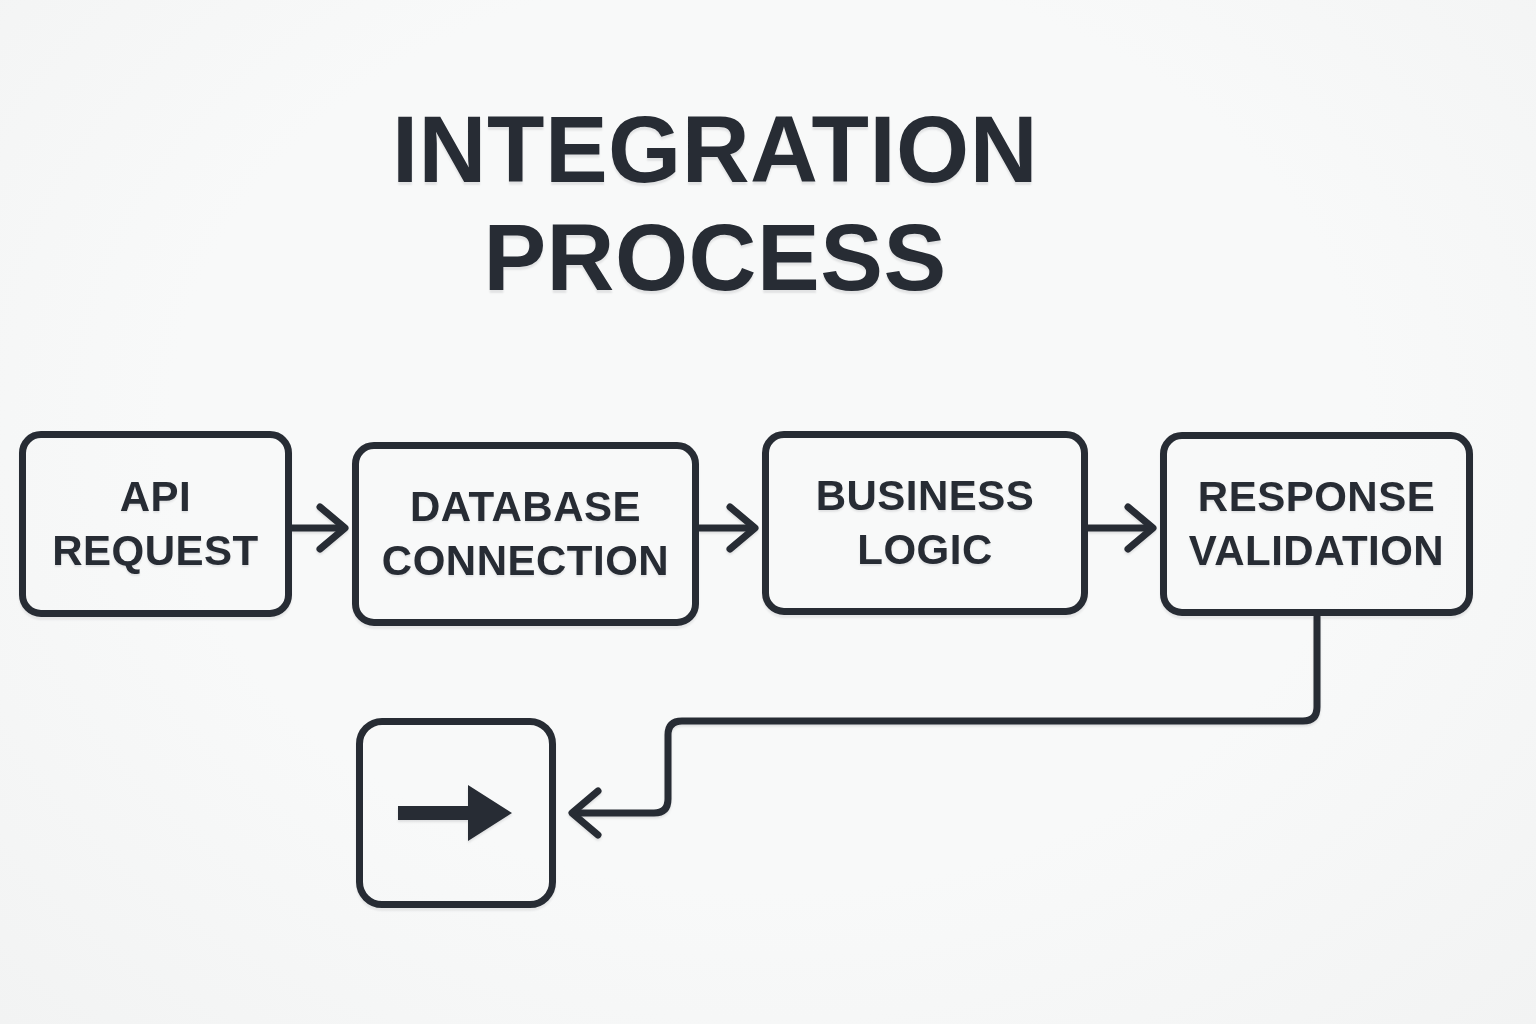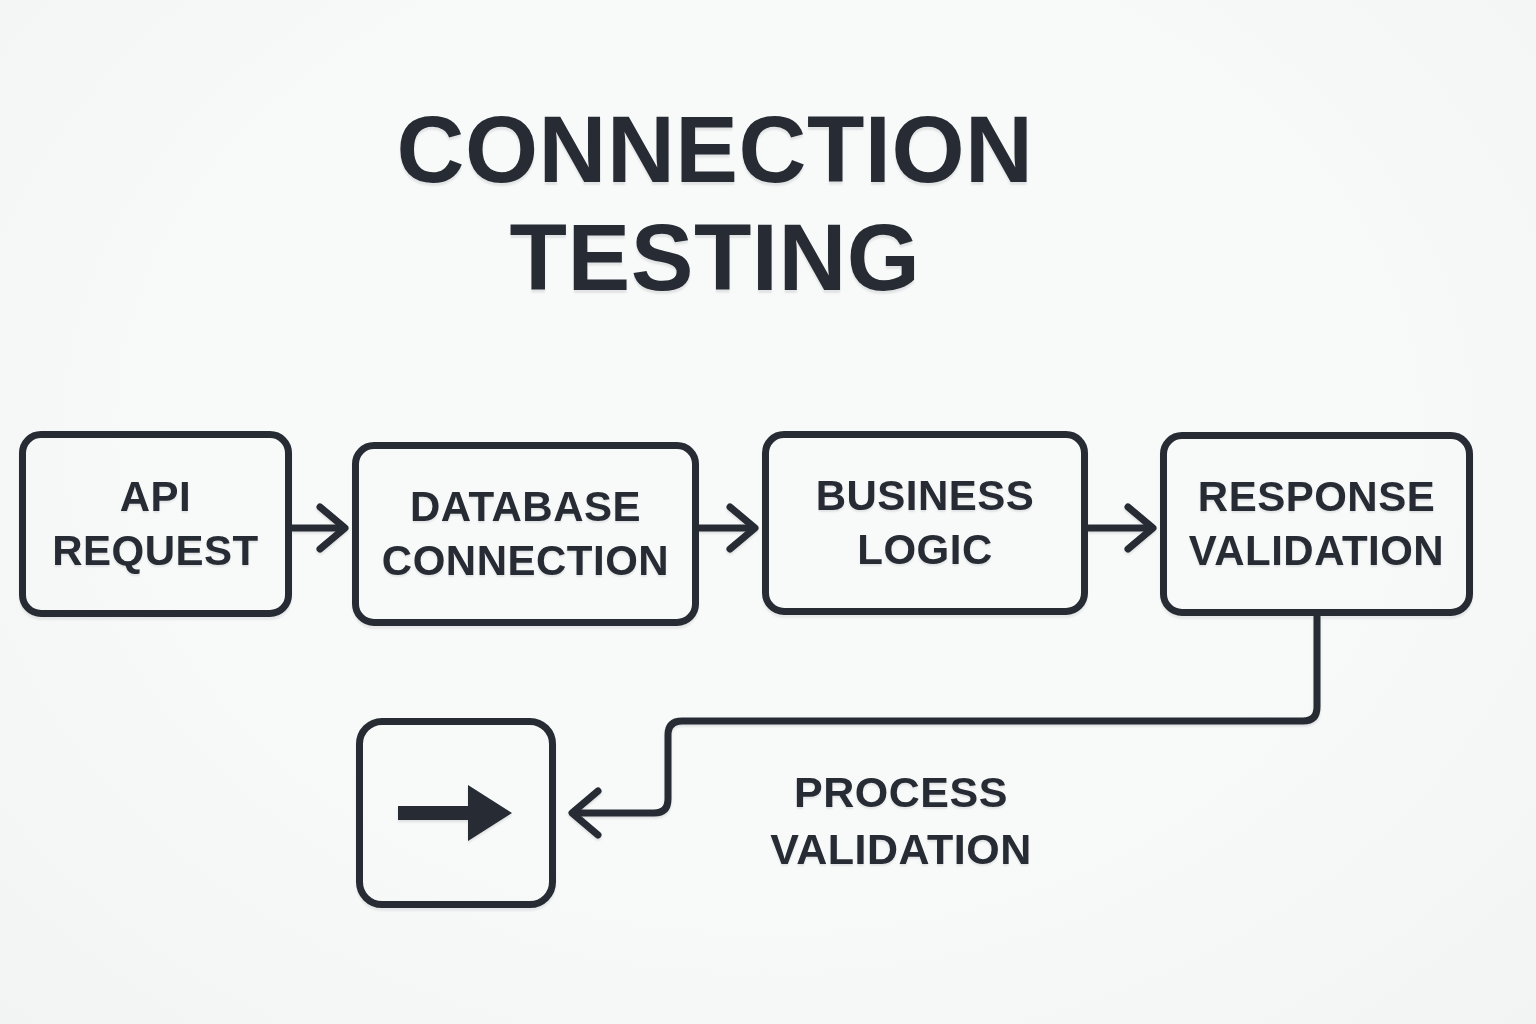--- a/index.html
+++ b/index.html
@@ -65,21 +65,21 @@
     filter: drop-shadow(0 2px 1px rgba(39,44,52,0.12));
   }
   .wires path { stroke: #272c34; stroke-width: 7; fill: none; }
   .wires .solid { fill: #272c34; stroke: none; }
 </style>
 </head>
 <body>
 
 <div class="stage">
 
-  <div class="title">CONNECTION TESTING</div>
+  <div class="title">INTEGRATION PROCESS</div>
 
   <svg class="wires" width="1536" height="1024" viewBox="0 0 1536 1024" aria-hidden="true">
 
     <g>
       <path d="M292 528 H341"></path>
       <path d="M320 507 L345 528 L320 549" stroke-linecap="round" stroke-linejoin="round"></path>
     </g>
 
     <g>
       <path d="M699 528 H751"></path>
@@ -112,15 +112,14 @@
   <div class="node" id="node-business-logic">
     <div class="label">BUSINESS LOGIC</div>
   </div>
 
   <div class="node" id="node-response-validation">
     <div class="label">RESPONSE VALIDATION</div>
   </div>
 
   <div class="node" id="node-result"></div>
 
-  <div class="process-label">PROCESS VALIDATION</div>
 
 </div>
 
 </body></html>

